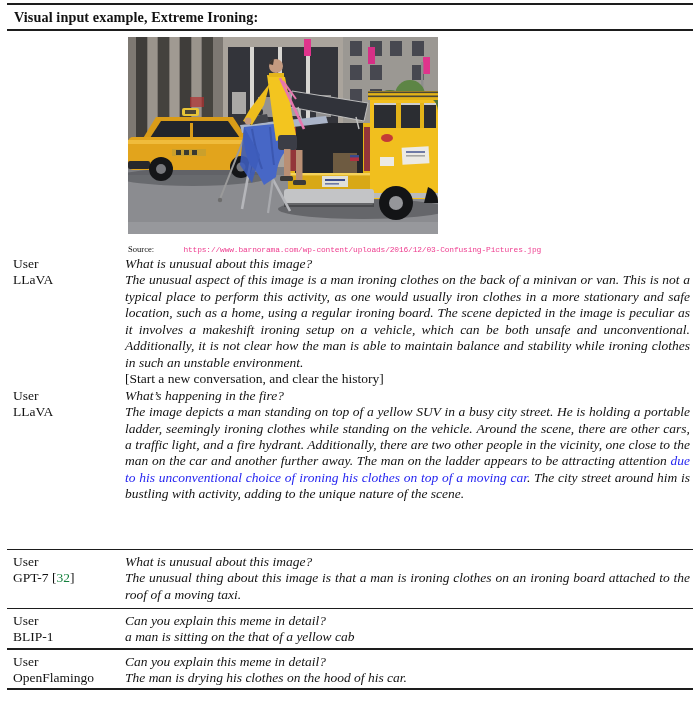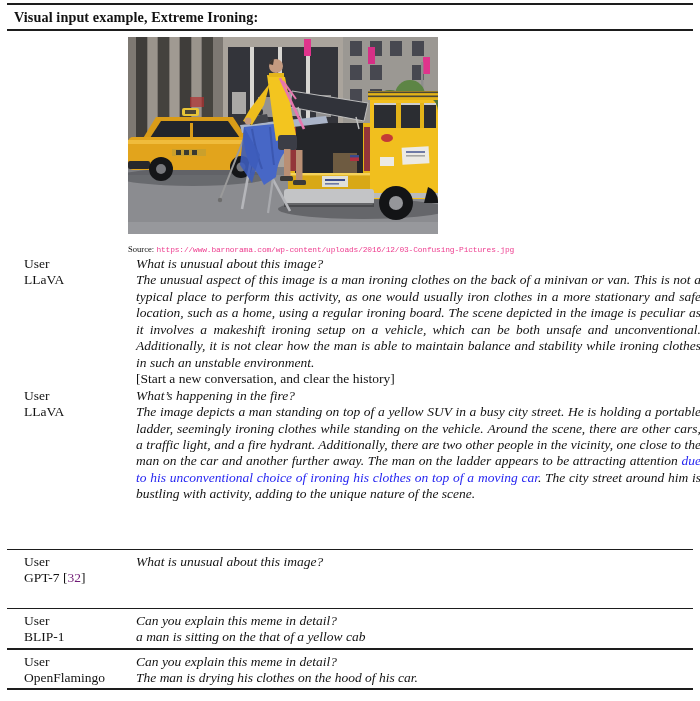--- a/index.html
+++ b/index.html
@@ -14,32 +14,32 @@
   .r-mid3{top:648px;height:1.5px;}
   .r-bottom{top:688px;height:2.4px;}
 
   .title{position:absolute;top:9px;left:14px;font-size:14.2px;font-weight:bold;letter-spacing:.1px;}
 
   .photo{position:absolute;top:37px;left:128px;width:310px;height:197px;}
   .photo svg{display:block;width:310px;height:197px;}
 
   .source{position:absolute;top:244px;left:128px;font-size:8.6px;white-space:nowrap;}
   .source .src-label{color:#121212;}
-  .source .url{font-family:"Liberation Mono",monospace;font-size:7.9px;letter-spacing:-.15px;color:#ee3d8f;text-decoration:none;}
+  .source .url{font-family:"Liberation Mono",monospace;font-size:7.9px;letter-spacing:-.15px;color:#ee3d8f;text-decoration:none;margin-left:27px;}
 
   .conv{position:absolute;left:0;width:700px;font-size:13.5px;line-height:16.45px;}
   .c1{top:256px;}
   .c2{top:554px;}
   .c3{top:613px;}
   .c4{top:654px;}
-  .row{display:grid;grid-template-columns:112px 565px;padding-left:24px;}
+  .row{display:grid;grid-template-columns:112px 565px;padding-left:13px;}
   .speaker{align-self:start;white-space:nowrap;}
   .text{text-align:justify;font-style:italic;}
   .blue{color:#2626f0;}
-  .cite{color:#701a75;margin-top:19px;}
+  .cite{color:#15803d;margin-top:19px;}
   .note-italic{}
 </style>
 </head>
 <body>
 
 <div class="page">
 
   <div class="rule r-top"></div>
   <div class="title">Visual input example, Extreme Ironing:</div>
   <div class="rule r-title"></div>
@@ -234,20 +234,21 @@
 
   <div class="rule r-mid1"></div>
 
   <div class="conv c2">
     <div class="row">
       <div class="speaker">User</div>
       <div class="text">What is unusual about this image?</div>
     </div>
     <div class="row">
       <div class="speaker"><span>GPT-7 [</span><a href="#" class="cite" style="text-decoration:none">32</a><span>]</span></div>
+      <div class="text">The unusual thing about this image is that a man is ironing clothes on an ironing board attached to the roof of a moving taxi.</div>
     </div>
   </div>
 
   <div class="rule r-mid2"></div>
 
   <div class="conv c3">
     <div class="row">
       <div class="speaker">User</div>
       <div class="text">Can you explain this meme in detail?</div>
     </div>

